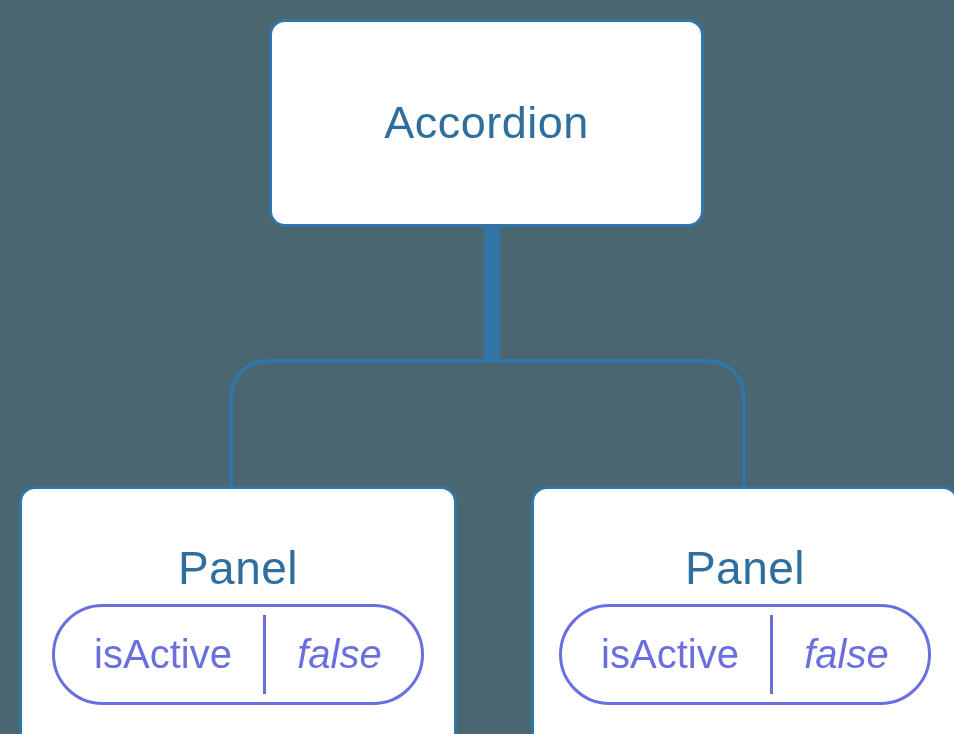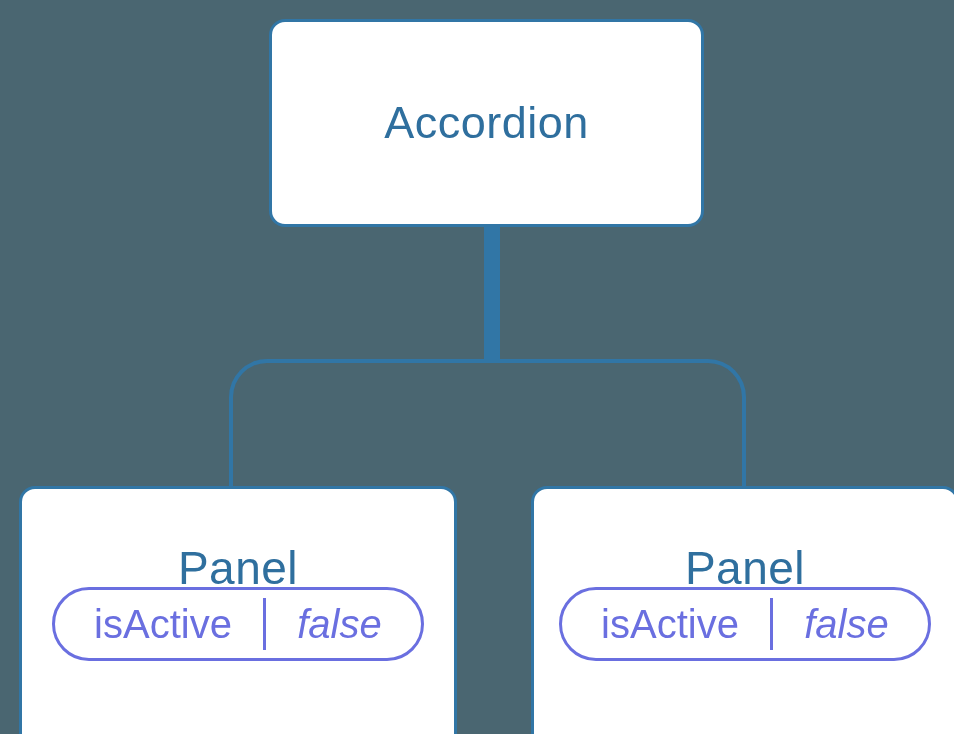--- a/index.html
+++ b/index.html
@@ -69,22 +69,22 @@
     text-align: center;
     font-size: 46px;
     font-weight: 500;
     color: var(--heading);
     letter-spacing: 0.5px;
   }
   
   .pill {
     position: absolute;
     left: 50%; transform: translateX(-50%);
-    top: 98px;
-    width: 372px; height: 74px;
+    top: 115px;
+    width: 372px; height: 101px;
     border: 3px solid var(--accent);
     border-radius: 60px;
     background: var(--node-bg);
     display: flex;
     overflow: hidden;
   }
   .pill-cell {
     display: flex; align-items: center; justify-content: center;
     font-size: 40px;
     font-weight: 500;

